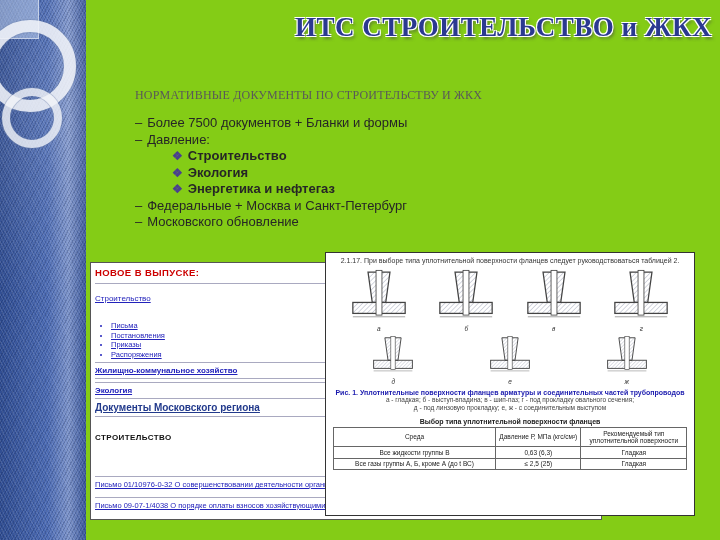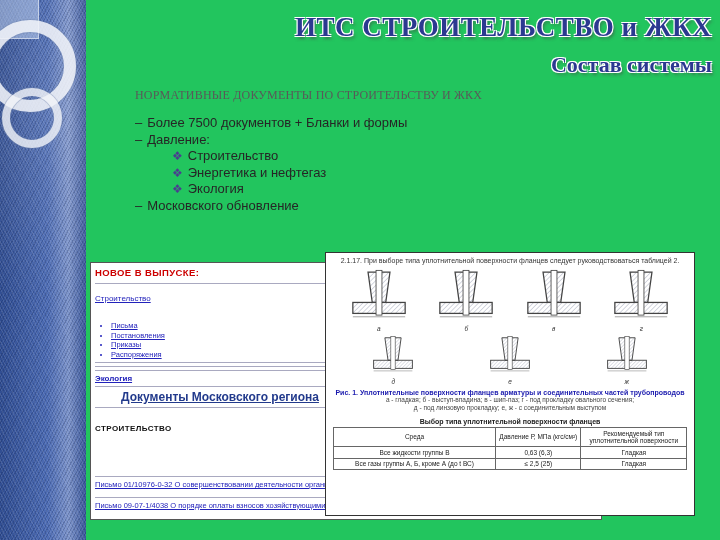--- a/index.html
+++ b/index.html
@@ -1,17 +1,17 @@
 <!DOCTYPE html>
 <html><head>
 <meta charset="utf-8">
 <style>
   html,body { margin:0; padding:0; background:#fff; }
   .slide {
-    position:relative; width:720px; height:540px; background:#22c55e;
+    position:relative; width:720px; height:540px; background:#84cc16;
     overflow:hidden; font-family:"Liberation Sans", sans-serif;
   }
 
   
   .denim {
     position:absolute; left:0; top:0; width:86px; height:540px;
     background-color:#3d5fa8;
     background-image:
       repeating-linear-gradient(63deg, rgba(255,255,255,.10) 0 1px, transparent 1px 3px),
       repeating-linear-gradient(-63deg, rgba(10,25,70,.22) 0 1px, transparent 1px 3px),
@@ -36,40 +36,40 @@
     text-shadow:-1px -1px 0 #fff, 1px -1px 0 #fff, -1px 1px 0 #fff, 1px 1px 0 #fff,
                  2px 3px 3px rgba(70,70,70,.55);
   }
   .title-main { font-size:27px; letter-spacing:.5px; }
   .title-sub  { font-size:22px; margin-top:9px; }
 
   
   .heading { position:absolute; left:135px; top:88px; font-size:12px; color:#595959; letter-spacing:.2px;font-family:Liberation Serif, serif; }
   .bullets { position:absolute; left:135px; top:115px; font-size:13px; color:#262626; line-height:16.5px; }
   .b-row { white-space:nowrap; }
-  .b-row.sub { padding-left:37px; }
+  .b-row.sub { padding-left:37px;font-weight:bold; }
   .b-marker { margin-right:5px; }
   .b-marker.diamond { color:#4a3f8f; font-size:12px; }
 
   
   .shot { position:absolute; background:#fff; box-sizing:border-box; }
   .shot-left  { left:90px;  top:262px; width:512px; height:258px; border:1px solid #555; z-index:1; }
   .shot-right { left:325px; top:252px; width:370px; height:264px; border:1px solid #333; z-index:2; padding:2px 3px; }
 
   
   .portal-nav { position:absolute; left:4px; top:4px; width:250px; height:206px; overflow:hidden; }
   .portal-nav hr, .pdoc-hr { border:none; border-top:1px solid #a9a9c0; margin:3px 0; }
   .portal-header { color:#cc0000; font-weight:bold; font-size:9.5px; letter-spacing:.4px; padding-bottom:2px; }
   .plink { color:#2222bb; text-decoration:underline; font-size:8px; display:block; cursor:pointer; }
   .plink.main { margin-top:10px; }
   .plink.bold { font-weight:bold; }
   .ptypes { margin:19px 0 3px 16px; padding:0; color:#2222bb; font-size:7.5px; line-height:8.5px; }
   .ptypes li { margin:0 0 1px; }
   .ptypes a { color:#2222bb; text-decoration:underline; cursor:pointer; }
-  .pnav-bold { color:#223a8c; font-weight:bold; font-size:12px; text-decoration:underline; cursor:pointer;text-align:center; }
+  .pnav-bold { color:#223a8c; font-weight:bold; font-size:10px; text-decoration:underline; cursor:pointer; }
   .psection { font-weight:bold; font-size:8px; color:#111; margin-top:16px; letter-spacing:.4px; }
   .pkind { font-size:7.5px; color:#333; margin-top:5px; }
   .portal-docs { position:absolute; left:4px; right:4px; bottom:2px; }
   .pdoc { border-top:1px solid #a9a9c0; padding:4px 0 7px; font-size:7.5px; line-height:8.5px; }
   .pdoc a { color:#2222bb; text-decoration:underline; cursor:pointer; }
 
   
   .dv-intro { font-size:7px; color:#333; text-align:center; margin:2px 0 3px; }
   .fl-row { display:flex; justify-content:space-around; align-items:flex-end; padding:0 6px; }
   .fl-cell { text-align:center; }
@@ -104,45 +104,46 @@
 <div class="slide">
 
   <div class="denim">
     <div class="corner"></div>
     <div class="ring ring1"></div>
     <div class="ring ring2"></div>
   </div>
 
   <div class="titles">
     <div class="title-main">ИТС СТРОИТЕЛЬСТВО и ЖКХ</div>
-    <div class="title-sub">Состав системы</div>
   </div>
 
   <div class="heading">НОРМАТИВНЫЕ ДОКУМЕНТЫ ПО СТРОИТЕЛЬСТВУ И ЖКХ</div>
   <div class="bullets">
     <div class="b-row"><span class="b-marker">–</span><span>Более 7500 документов + Бланки и формы</span></div>
     <div class="b-row"><span class="b-marker">–</span><span>Давление:</span></div>
     <div class="b-row sub"><span class="b-marker diamond">❖</span><span>Строительство</span></div>
+    <div class="b-row sub"><span class="b-marker diamond">❖</span><span>Экология</span></div>
     <div class="b-row sub"><span class="b-marker diamond">❖</span><span>Энергетика и нефтегаз</span></div>
-    <div class="b-row sub"><span class="b-marker diamond">❖</span><span>Экология</span></div>
+    <div class="b-row"><span class="b-marker">–</span><span>Федеральные + Москва и Санкт-Петербург</span></div>
     <div class="b-row"><span class="b-marker">–</span><span>Московского обновление</span></div>
   </div>
 
   <div class="shot shot-left">
     <div class="portal-nav">
       <div class="portal-header">НОВОЕ В ВЫПУСКЕ:</div>
       <hr>
       <a class="plink main">Строительство</a>
       <ul class="ptypes">
         <li><a>Письма</a></li>
         <li><a>Постановления</a></li>
         <li><a>Приказы</a></li>
         <li><a>Распоряжения</a></li>
       </ul>
       <hr>
+      <a class="plink bold">Жилищно-коммунальное хозяйство</a>
       <hr>
       <hr>
       <a class="plink bold">Экология</a>
       <hr>
       <div class="pnav-bold">Документы Московского региона</div>
       <hr>
       <div class="psection">СТРОИТЕЛЬСТВО</div>
     </div>
     <div class="portal-docs">
       <div class="pdoc"><a>Письмо 01/10976-0-32 О совершенствовании деятельности организаций Роспотребнадзора при проведении экспертиз</a></div>

